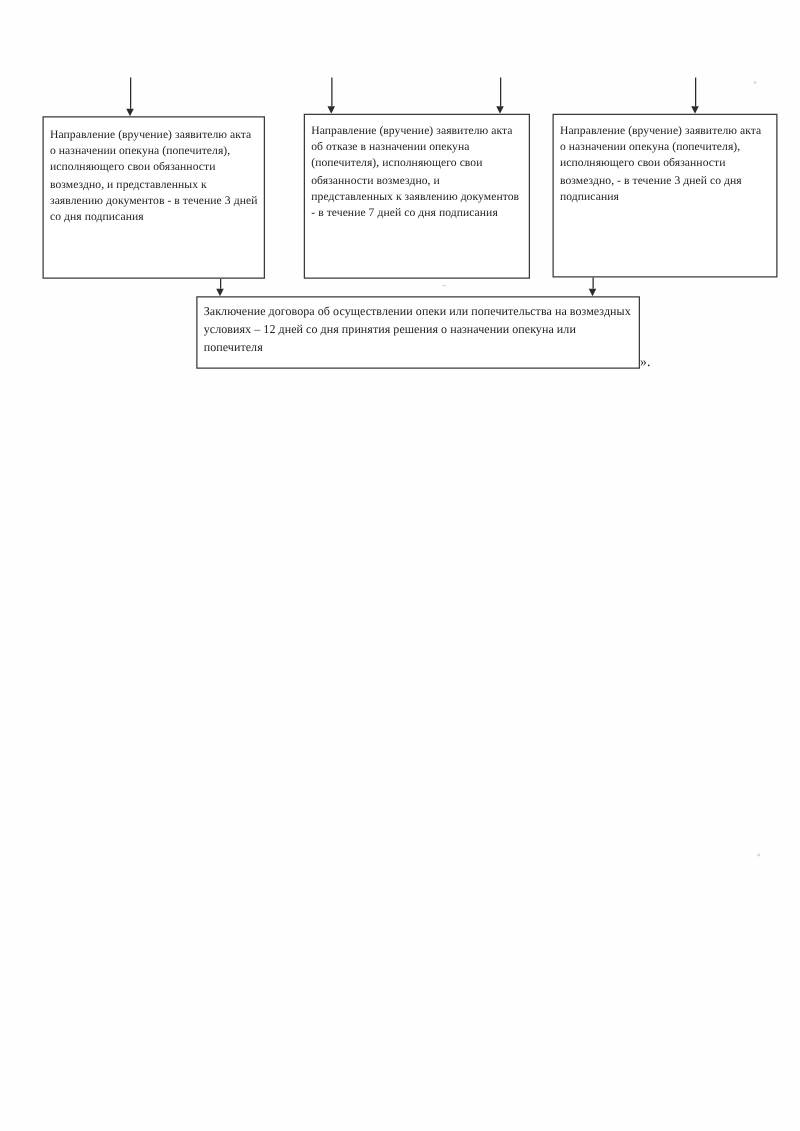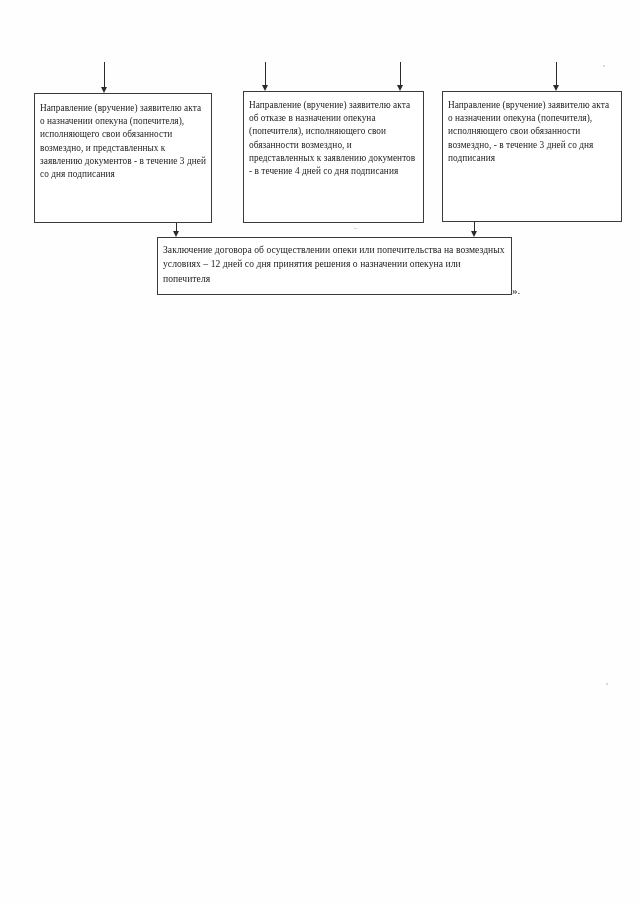--- a/index.html
+++ b/index.html
@@ -152,21 +152,21 @@
   <div class="arrow" id="arrow-in-3">
     <span class="shaft"></span>
     <span class="head"></span>
   </div>
 
   <div class="node" id="node-1">
     <span class="node-text">Направление (вручение) заявителю акта о назначении опекуна (попечителя), исполняющего свои обязанности возмездно, и представленных к заявлению документов - в течение 3 дней со дня подписания</span>
   </div>
 
   <div class="node" id="node-2">
-    <span class="node-text">Направление (вручение) заявителю акта об отказе в назначении опекуна (попечителя), исполняющего свои обязанности возмездно, и представленных к заявлению документов - в течение 4 дней со дня подписания</span>
+    <span class="node-text">Направление (вручение) заявителю акта об отказе в назначении опекуна (попечителя), исполняющего свои обязанности возмездно, и представленных к заявлению документов - в течение 7 дней со дня подписания</span>
   </div>
 
   <div class="node" id="node-3">
     <span class="node-text">Направление (вручение) заявителю акта о назначении опекуна (попечителя), исполняющего свои обязанности возмездно, - в течение 3 дней со дня подписания</span>
   </div>
 
   <div class="arrow" id="arrow-out-1">
     <span class="shaft"></span>
     <span class="head"></span>
   </div>

